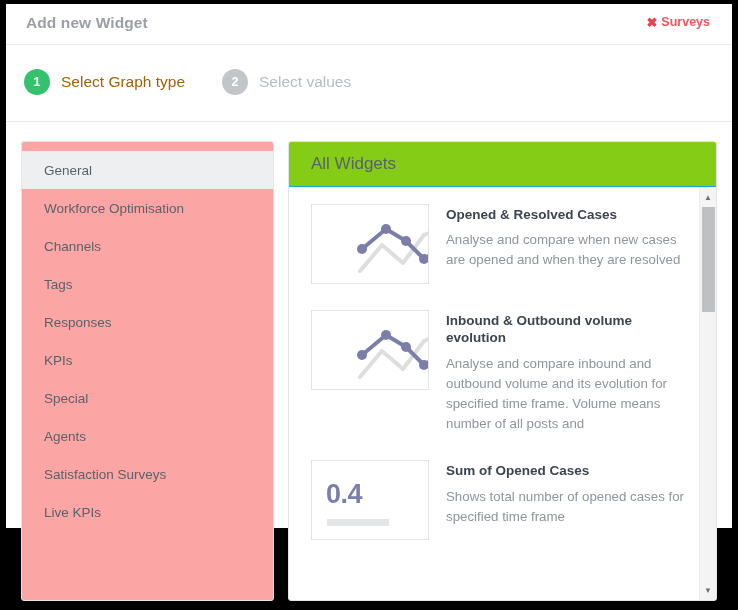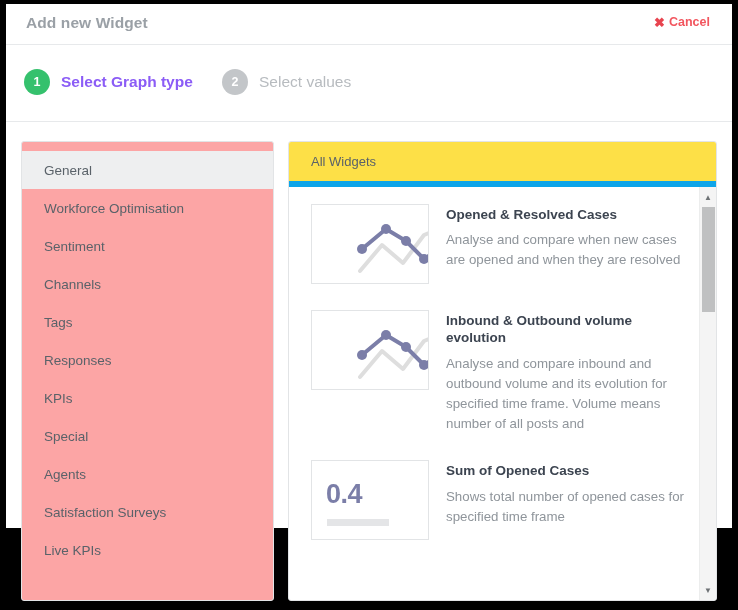--- a/index.html
+++ b/index.html
@@ -81,21 +81,21 @@
     align-items: center;
     justify-content: center;
     flex: none;
   }
   .step-1 .step-num { background: #35c16d; }
   .step-2 .step-num { background: #c3c6c9; }
   .step-label {
     margin-left: 11px;
     font-size: 15.5px;
   }
-  .step-1 .step-label { color: #8b5cf6; font-weight: bold; }
+  .step-1 .step-label { color: #a16207; font-weight: normal; }
   .step-2 .step-label { color: #b7bbbf; font-weight: normal; }
 
   
   .dlg-body {
     position: relative;
     height: 479px;
     padding: 19px 15px 0 15px;
     display: flex;
     gap: 14px;
   }
@@ -126,26 +126,26 @@
     flex: 1;
     border: 1px solid #e2e4e6;
     border-radius: 3px;
     background: #ffffff;
     display: flex;
     flex-direction: column;
     overflow: hidden;
   }
   .widgets-head {
     height: 45px;
-    background: #fde047;
-    border-bottom: 6px solid #0ea5e9;
+    background: #84cc16;
+    border-bottom: 1px solid #0ea5e9;
     display: flex;
     align-items: center;
     padding-left: 22px;
-    font-size: 13px;
+    font-size: 17px;
     color: #5a6269;
     flex: none;
   }
   .widgets-scroll-wrap {
     position: relative;
     flex: 1;
     overflow: hidden;
   }
   .widgets-list {
     position: absolute;
@@ -239,21 +239,21 @@
 </style>
 </head>
 <body>
 
 <div id="dialog">
 
   <div class="dlg-header">
     <div class="dlg-title">Add new Widget</div>
     <div class="cancel-btn">
       <span class="cancel-x">✖</span>
-      <span>Cancel</span>
+      <span>Surveys</span>
     </div>
   </div>
 
   <div class="steps">
     <div class="step step-1">
       <span class="step-num">1</span>
       <span class="step-label">Select Graph type</span>
     </div>
     <div class="step step-2">
       <span class="step-num">2</span>
@@ -262,23 +262,20 @@
   </div>
 
   <div class="dlg-body">
 
     <div class="cat-panel">
       <div class="cat-item active">
         <span>General</span>
       </div>
       <div class="cat-item">
         <span>Workforce Optimisation</span>
-      </div>
-      <div class="cat-item">
-        <span>Sentiment</span>
       </div>
       <div class="cat-item">
         <span>Channels</span>
       </div>
       <div class="cat-item">
         <span>Tags</span>
       </div>
       <div class="cat-item">
         <span>Responses</span>
       </div>

